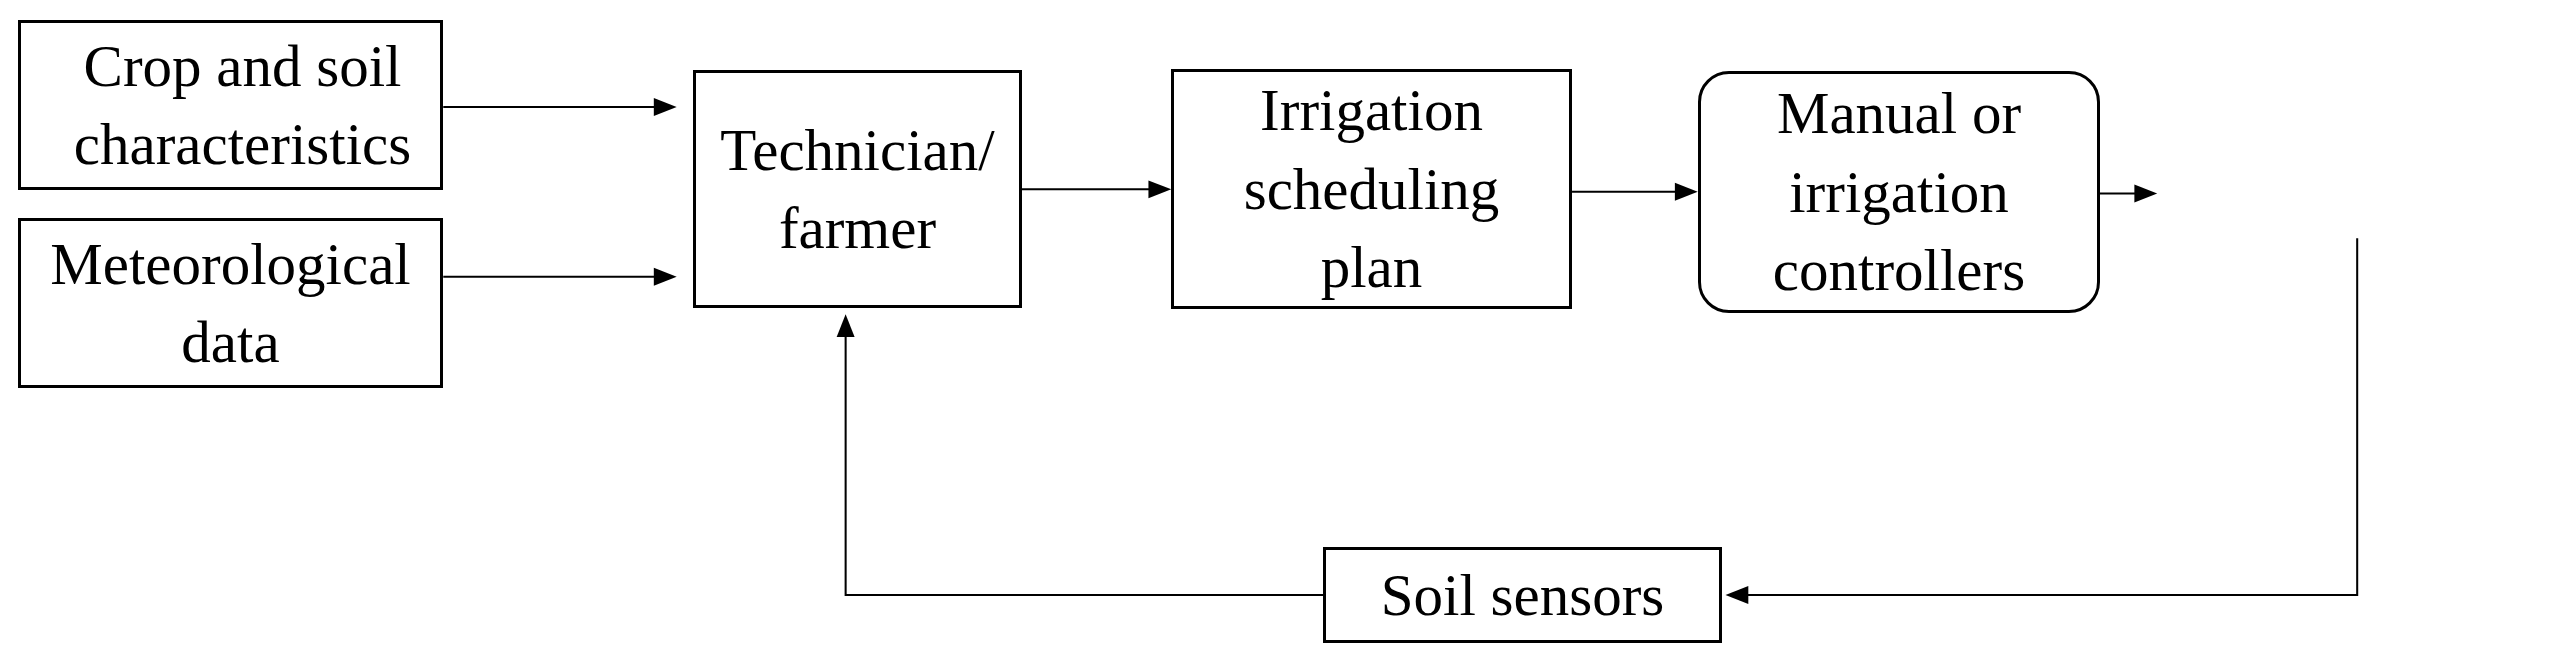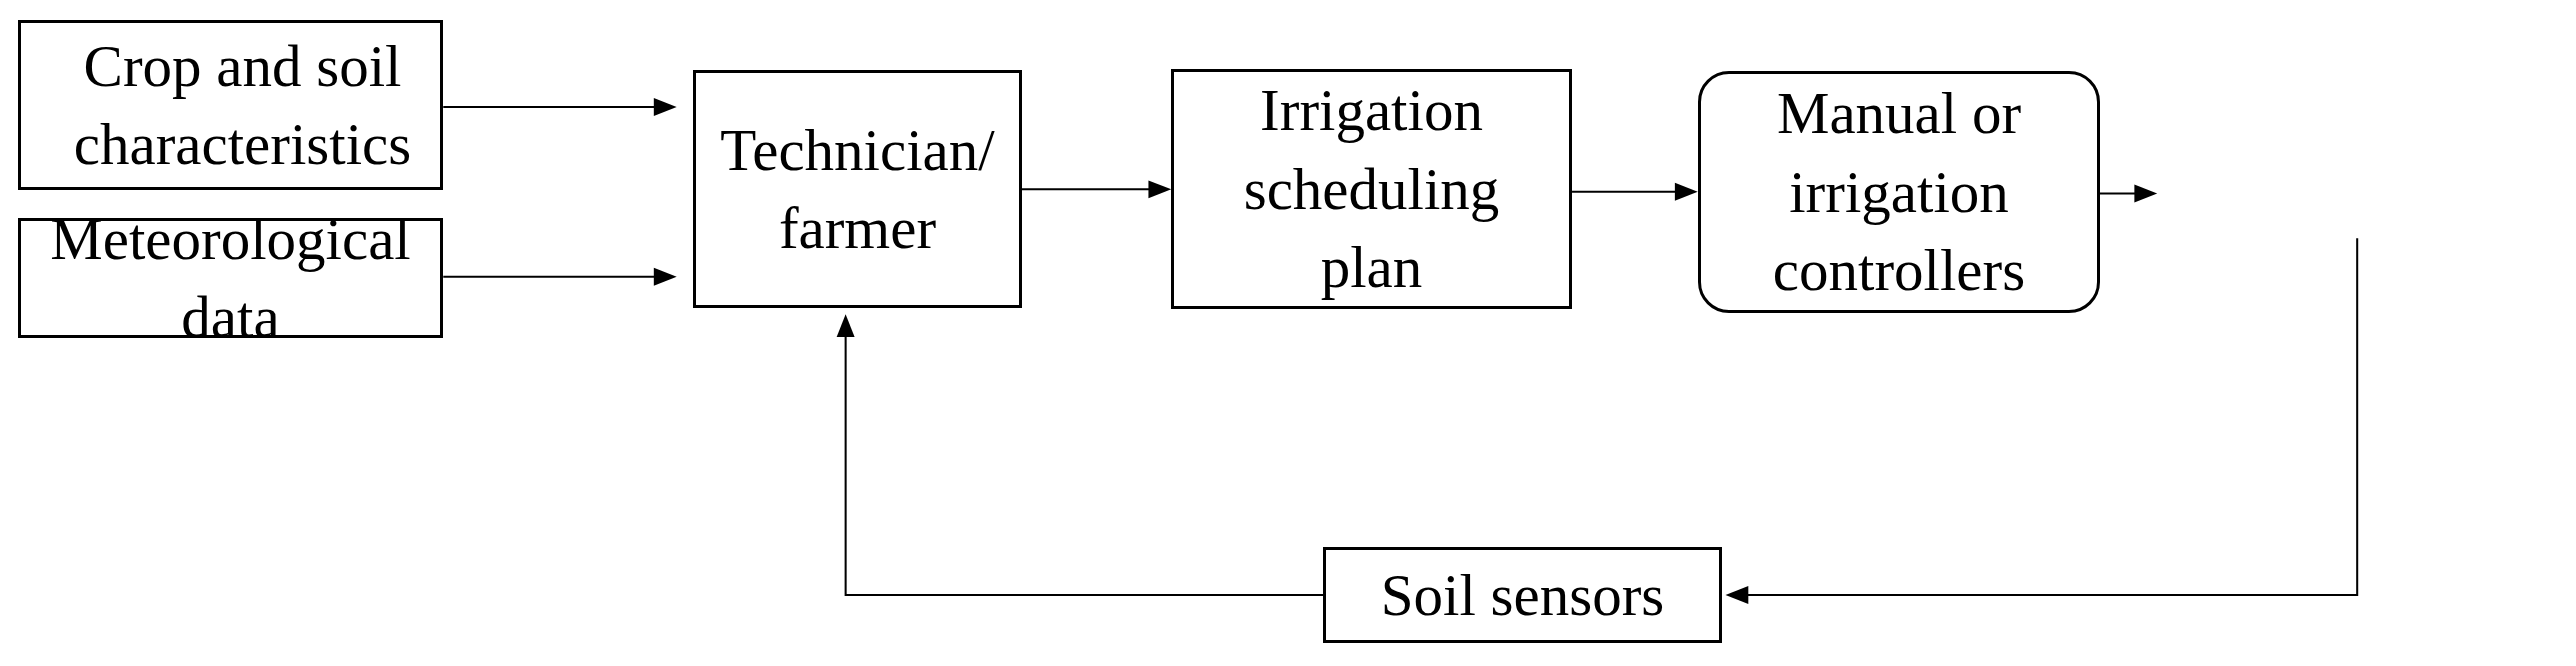--- a/index.html
+++ b/index.html
@@ -24,21 +24,21 @@
     align-items: center;
     justify-content: center;
     text-align: center;
     color: #000000;
     font-size: 59px;
     line-height: 1.33;
     white-space: pre-line;
     z-index: 2;
   }
   #node-crop-soil        { left: 18px;   top: 20.4px;  width: 425px; height: 170px; padding-left: 24px; }
-  #node-meteorological   { left: 18px;   top: 218px; width: 425px; height: 120px; }
+  #node-meteorological   { left: 18px;   top: 218px; width: 425px; height: 170px; }
   #node-technician       { left: 677px;  top: 70px;  width: 329px; height: 238px; margin-left: 16px; }
   #node-plan             { left: 1171px; top: 69px;  width: 401px; height: 240px; }
   #node-controllers      { left: 1698px; top: 71px;  width: 402px; height: 242px; border-radius: 31px; }
   #node-crop             { left: 2157px; top: 143px; width: 398px; height: 95px; }
   #node-soil-sensors     { left: 1323px; top: 547px; width: 399px; height: 96px; }
   svg.connectors {
     position: absolute;
     left: 0; top: 0;
     width: 2576px;
     height: 666px;

